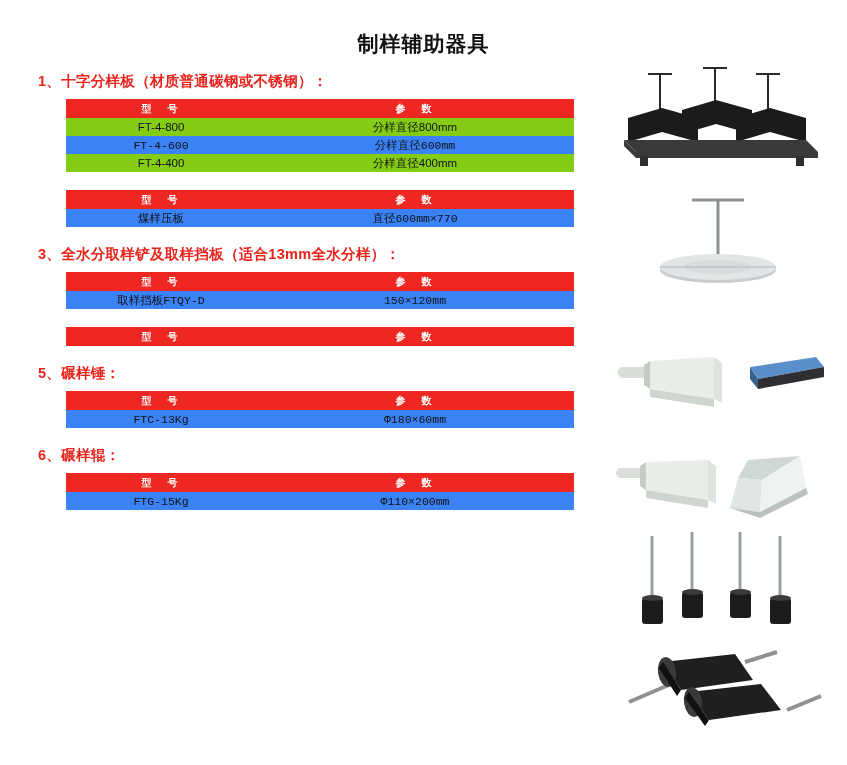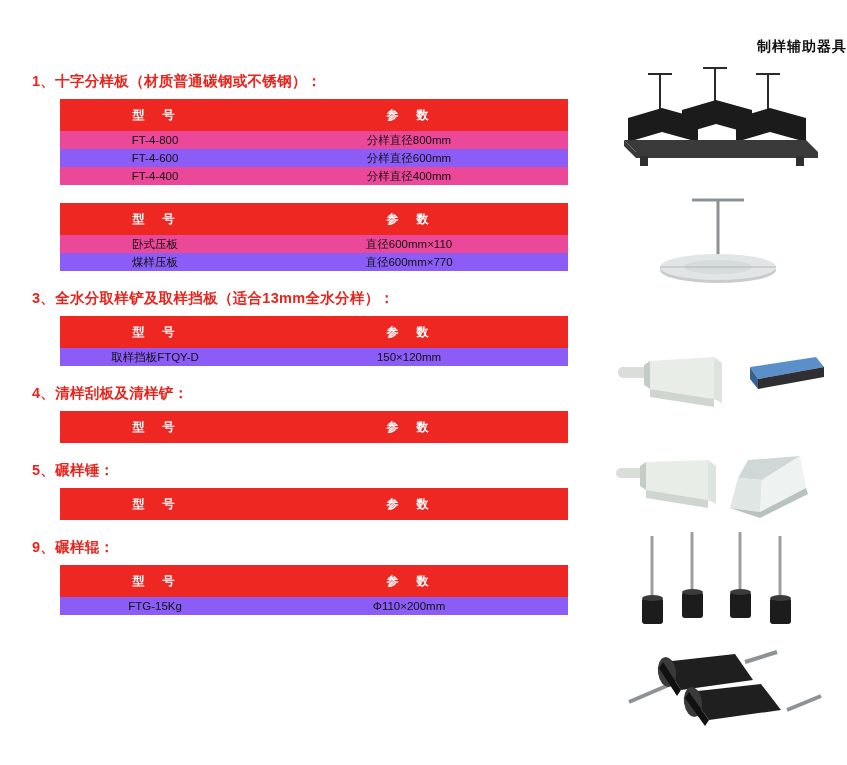--- a/index.html
+++ b/index.html
@@ -7,66 +7,66 @@
   body {
     width: 847px;
     height: 765px;
     background: #ffffff;
     font-family: "Liberation Sans", "DejaVu Sans", sans-serif;
     color: #000;
     position: relative;
     overflow: hidden;
   }
   .page-title {
-    text-align: right;
-    font-size: 14px;
+    text-align: center;
+    font-size: 21px;
     font-weight: bold;
     color: #111;
-    padding-top: 38px;
+    padding-top: 30px;
     letter-spacing: 1px;
   }
   .content {
     position: absolute;
     top: 72px;
-    left: 32px;
+    left: 38px;
     width: 560px;
   }
   .section { margin-bottom: 10px; }
   .section-heading {
     color: #e8241d;
     font-size: 14.5px;
     font-weight: bold;
     margin: 0 0 8px 0;
     letter-spacing: 0.3px;
   }
   table.spec {
     border-collapse: collapse;
     width: 508px;
     margin-left: 28px;
     table-layout: fixed;
   }
   table.spec th {
     background: #ee2722;
     color: #fff;
-    font-size: 12px;
+    font-size: 10px;
     font-weight: bold;
-    height: 32px;
+    height: 19px;
     letter-spacing: 3px;
     border: none;
     text-align: center;
   }
   table.spec td {
     font-size: 11.5px;
     height: 18px;
     text-align: center;
     border: none;
     color: #111;
   }
-  table.spec tr.odd td { background: #ec4899; margin-top: 30px; }
-  table.spec tr.even td { background: #8b5cf6; }
+  table.spec tr.odd td { background: #84cc16; margin-top: 30px; }
+  table.spec tr.even td { background: #3b82f6; font-family: Liberation Mono, monospace; }
   .col-a { width: 190px; }
   .col-b { width: 318px; }
 
   .photos {
     position: absolute;
     top: 60px;
     left: 600px;
     width: 247px;
   }
   .photo-block { position: absolute; }
@@ -121,24 +121,20 @@
       </table>
   </div>
 
   <div class="section" style="margin-top:18px;">
     <table class="spec">
       <tbody>
           <tr>
         <th class="col-a">型　号</th>
         <th class="col-b">参　数</th>
       </tr>
-      <tr class="odd">
-        <td>卧式压板</td>
-        <td>直径600mm×110</td>
-      </tr>
       <tr class="even">
         <td>煤样压板</td>
         <td>直径600mm×770</td>
       </tr>
     </tbody>
       </table>
   </div>
 
   <div class="section" style="margin-top:18px;">
     <div class="section-heading">3、全水分取样铲及取样挡板（适合13mm全水分样）：</div>
@@ -150,45 +146,48 @@
       </tr>
       <tr class="even">
         <td>取样挡板FTQY-D</td>
         <td>150×120mm</td>
       </tr>
     </tbody>
       </table>
   </div>
 
   <div class="section" style="margin-top:18px;">
-    <div class="section-heading">4、清样刮板及清样铲：</div>
     <table class="spec">
       <tbody>
           <tr>
         <th class="col-a">型　号</th>
         <th class="col-b">参　数</th>
       </tr>
     </tbody>
       </table>
   </div>
 
   <div class="section" style="margin-top:18px;">
     <div class="section-heading">5、碾样锤：</div>
     <table class="spec">
       <tbody>
           <tr>
         <th class="col-a">型　号</th>
         <th class="col-b">参　数</th>
       </tr>
-    </tbody>
-      </table>
-  </div>
-
-  <div class="section" style="margin-top:18px;">
-    <div class="section-heading">9、碾样辊：</div>
+      <tr class="even">
+        <td>FTC-13Kg</td>
+        <td>Φ180×60mm</td>
+      </tr>
+    </tbody>
+      </table>
+  </div>
+
+  <div class="section" style="margin-top:18px;">
+    <div class="section-heading">6、碾样辊：</div>
     <table class="spec">
       <tbody>
           <tr>
         <th class="col-a">型　号</th>
         <th class="col-b">参　数</th>
       </tr>
       <tr class="even">
         <td>FTG-15Kg</td>
         <td>Φ110×200mm</td>
       </tr>

